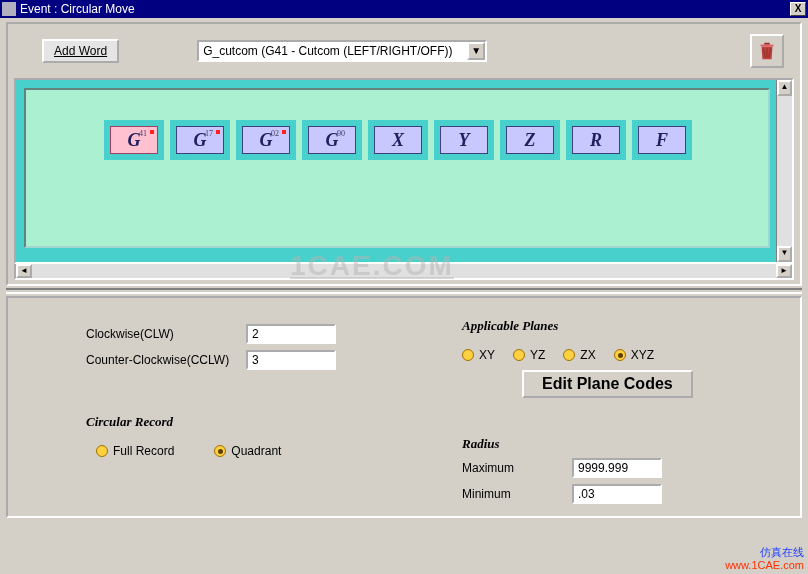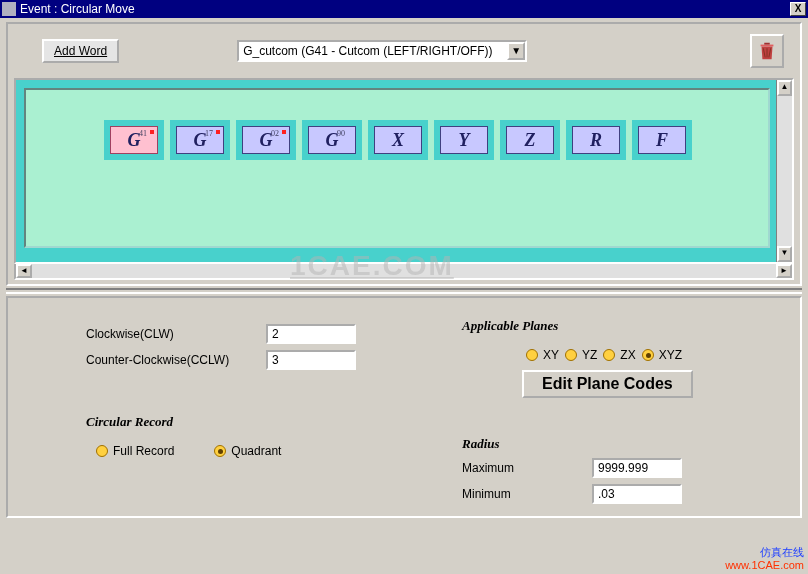--- a/index.html
+++ b/index.html
@@ -49,21 +49,21 @@
   .btn-yellow {
     background: #e5e5e5;
     border: 2px outset #fff;
     padding: 3px 10px;
     font-size: 12px;
     text-decoration: underline;
     cursor: pointer;
   }
   .dropdown-shell {
     display: flex;
-    margin-left: 118px;
+    margin-left: 78px;
     border: 2px inset #fff;
     background: #5eead4;
     height: 22px;
     width: 290px;
   }
   .dropdown-shell input {
     flex: 1; border: none; font-family: inherit; font-size: 12px;
     padding: 0 4px; background: #fff;
   }
   .dropdown-shell .arrow {
@@ -166,28 +166,28 @@
     margin: 2px 20px 4px 40px;
     padding: 10px 14px 10px 18px;
     position: relative;
   }
   .legend {
     font-style: italic; font-weight: bold;
     font-family: "Times New Roman", serif;
     font-size: 13px;
     margin-bottom: 6px;
   }
-  .form-row { display: flex; align-items: center; margin: 6px 0; gap: 20px; }
+  .form-row { display: flex; align-items: center; margin: 6px 0; }
   .form-row label { width: 160px; font-size: 12px; }
   .text-input {
     border: 2px inset #fff; background: #fff;
     height: 20px; width: 90px; padding: 0 4px;
     font-family: inherit; font-size: 12px;
   }
-  .radio-row { display: flex; gap: 6px; align-items: center; padding: 8px 0; justify-content: center; }
+  .radio-row { display: flex; gap: 18px; align-items: center; padding: 8px 0; }
   .radio-row2 { display: flex; gap: 40px; align-items: center; padding: 8px 0 4px 10px; }
   .radio { display: inline-flex; align-items: center; gap: 5px; font-size: 12px; }
   .radio .bullet {
     width: 12px; height: 12px; border-radius: 50%;
     border: 1px solid #808080;
     background: radial-gradient(circle at 40% 40%, #fff, #d4d0c8);
     position: relative;
   }
   .radio.gold .bullet { background: #ffd040; border-color: #a07000; }
   .radio.sel .bullet::after {

